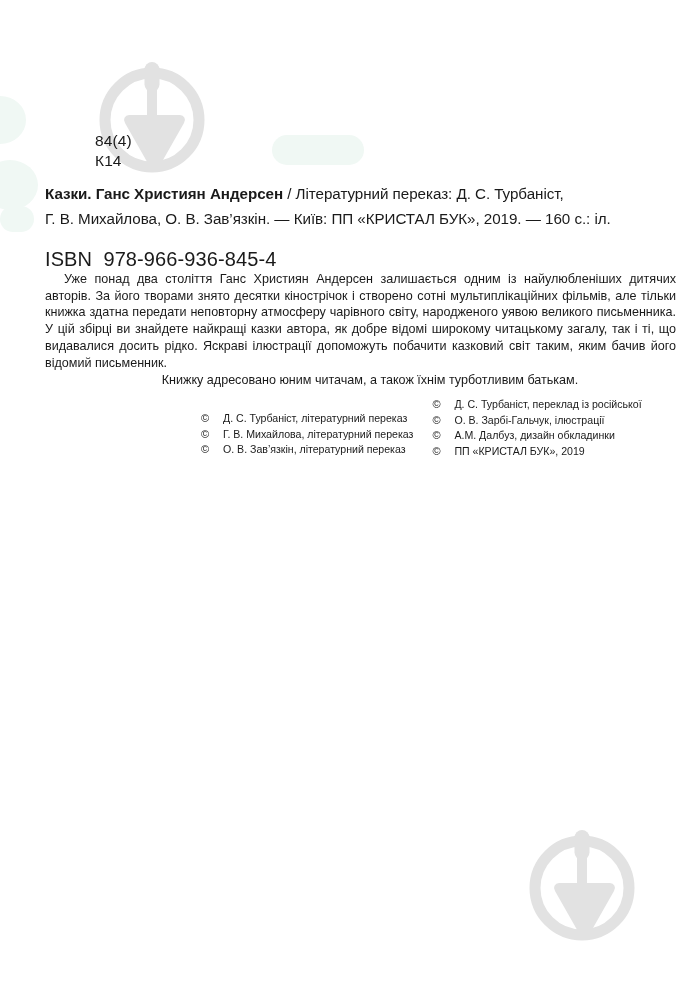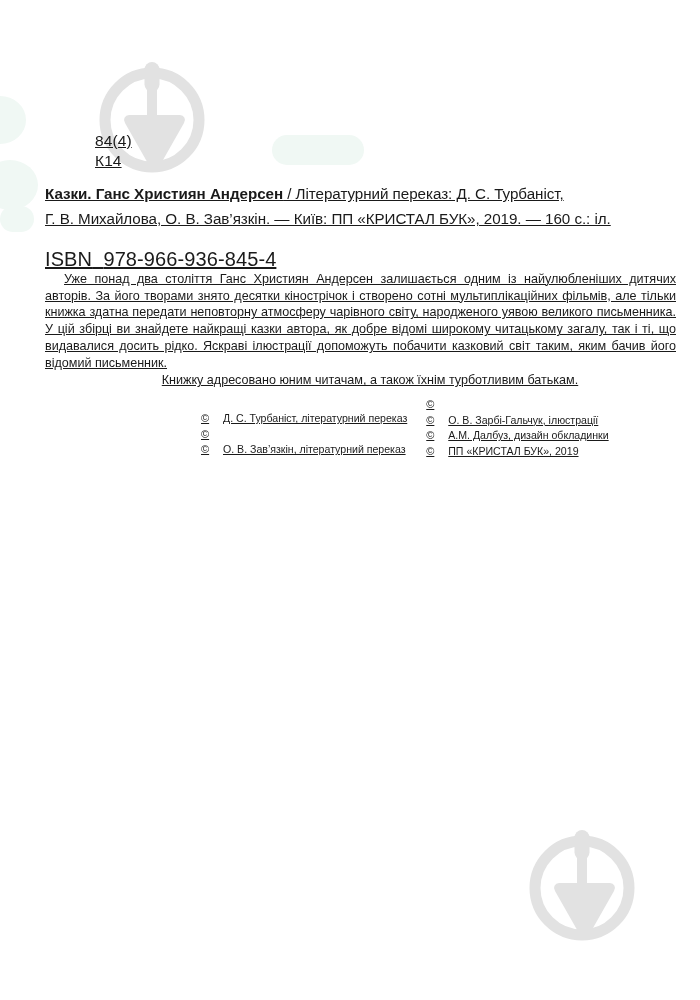--- a/index.html
+++ b/index.html
@@ -52,21 +52,20 @@
     left: 0px; top: 206px;
     width: 34px; height: 26px;
     border-radius: 13px;
   }
 
   
   .page {
     position: relative;
     z-index: 2;
     padding: 0 24px 0 45px;
-    text-decoration: underline;
   }
 
   .udc {
     margin-top: 131px;
     font-size: 15.5px;
     line-height: 1.27;
     letter-spacing: 0.1px;
     padding-left: 50px;
   }
 
@@ -178,29 +177,31 @@
   </div>
 
   <div class="rights">
     <div class="rights-col left">
         <div class="rights-row">
           <span class="rights-mark">©</span>
           <span class="rights-text">Д. С. Турбаніст, літературний переказ</span>
         </div>
         <div class="rights-row">
           <span class="rights-mark">©</span>
+          <span class="rights-text">Г. В. Михайлова, літературний переказ</span>
         </div>
         <div class="rights-row">
           <span class="rights-mark">©</span>
           <span class="rights-text">О. В. Зав’язкін, літературний переказ</span>
         </div>
       </div>
     <div class="rights-col right">
         <div class="rights-row">
           <span class="rights-mark">©</span>
+          <span class="rights-text">Д. С. Турбаніст, переклад із російської</span>
         </div>
         <div class="rights-row">
           <span class="rights-mark">©</span>
           <span class="rights-text">О. В. Зарбі-Гальчук, ілюстрації</span>
         </div>
         <div class="rights-row">
           <span class="rights-mark">©</span>
           <span class="rights-text">А.М. Далбуз, дизайн обкладинки</span>
         </div>
         <div class="rights-row">

